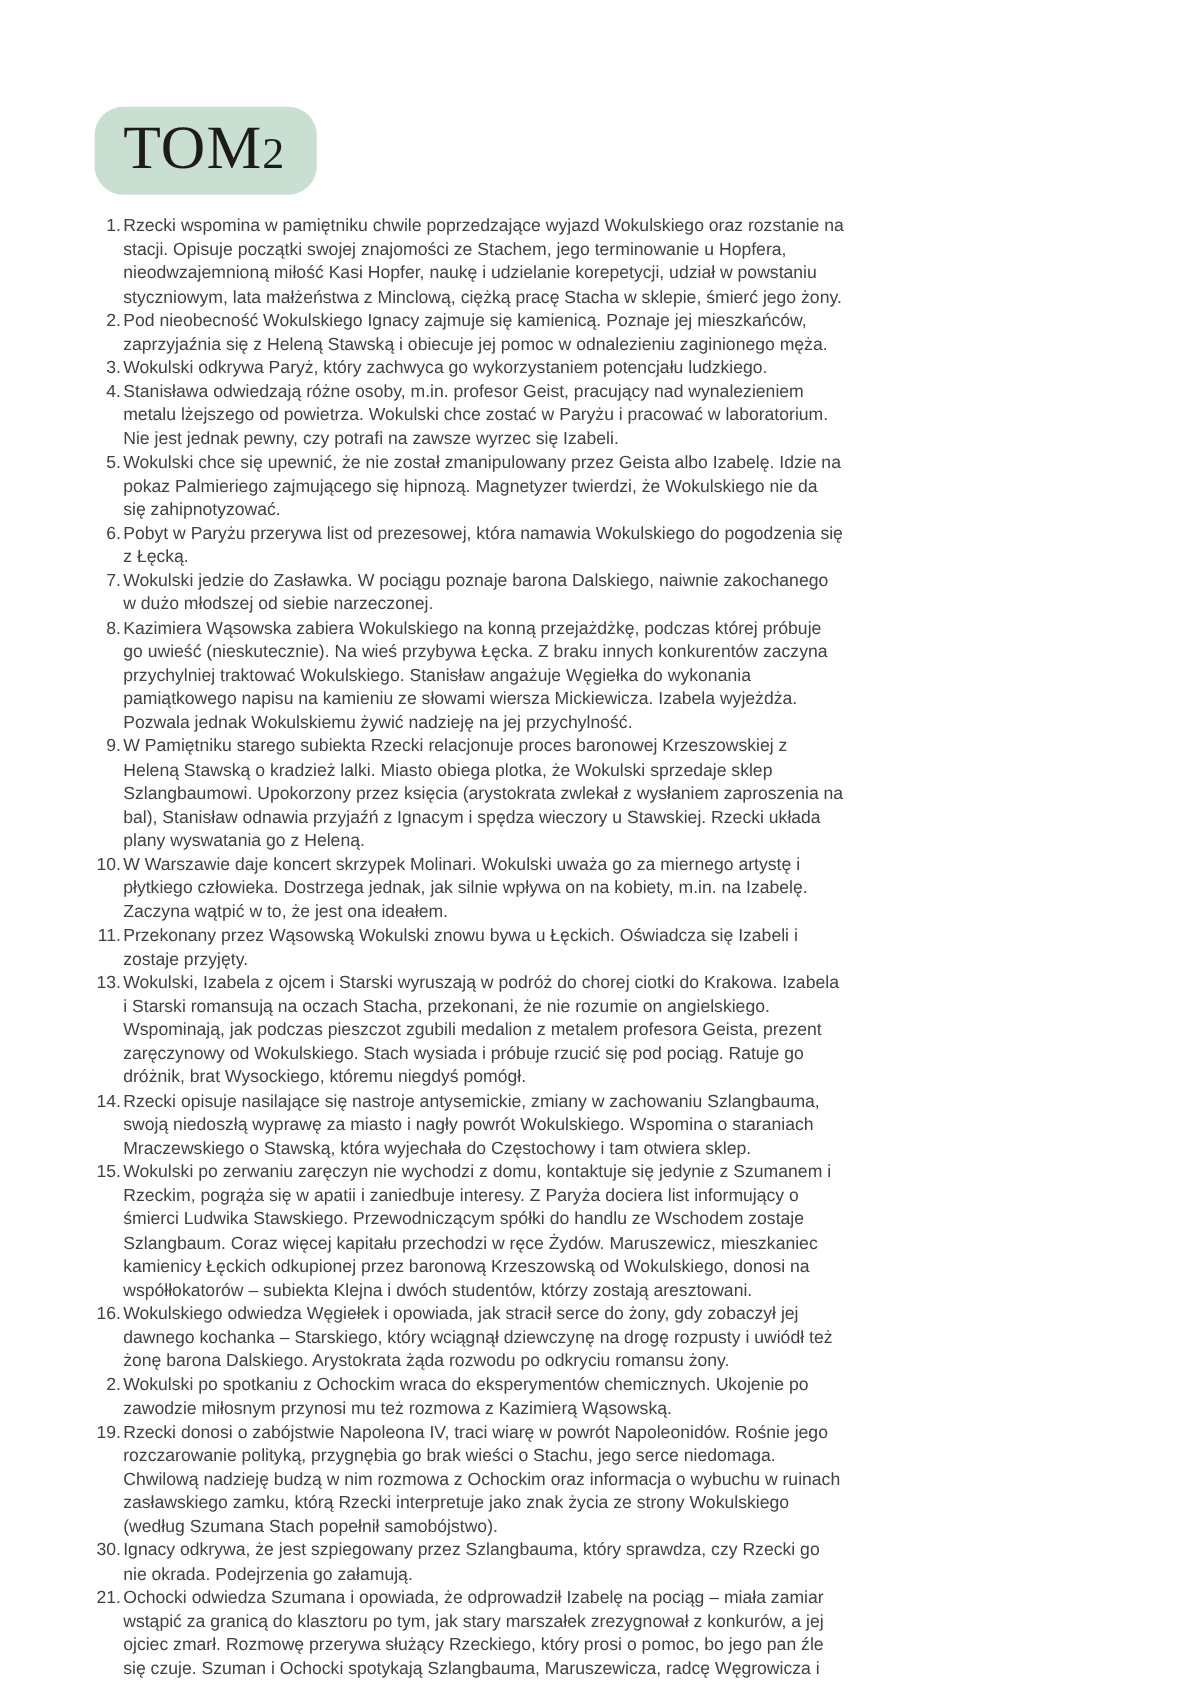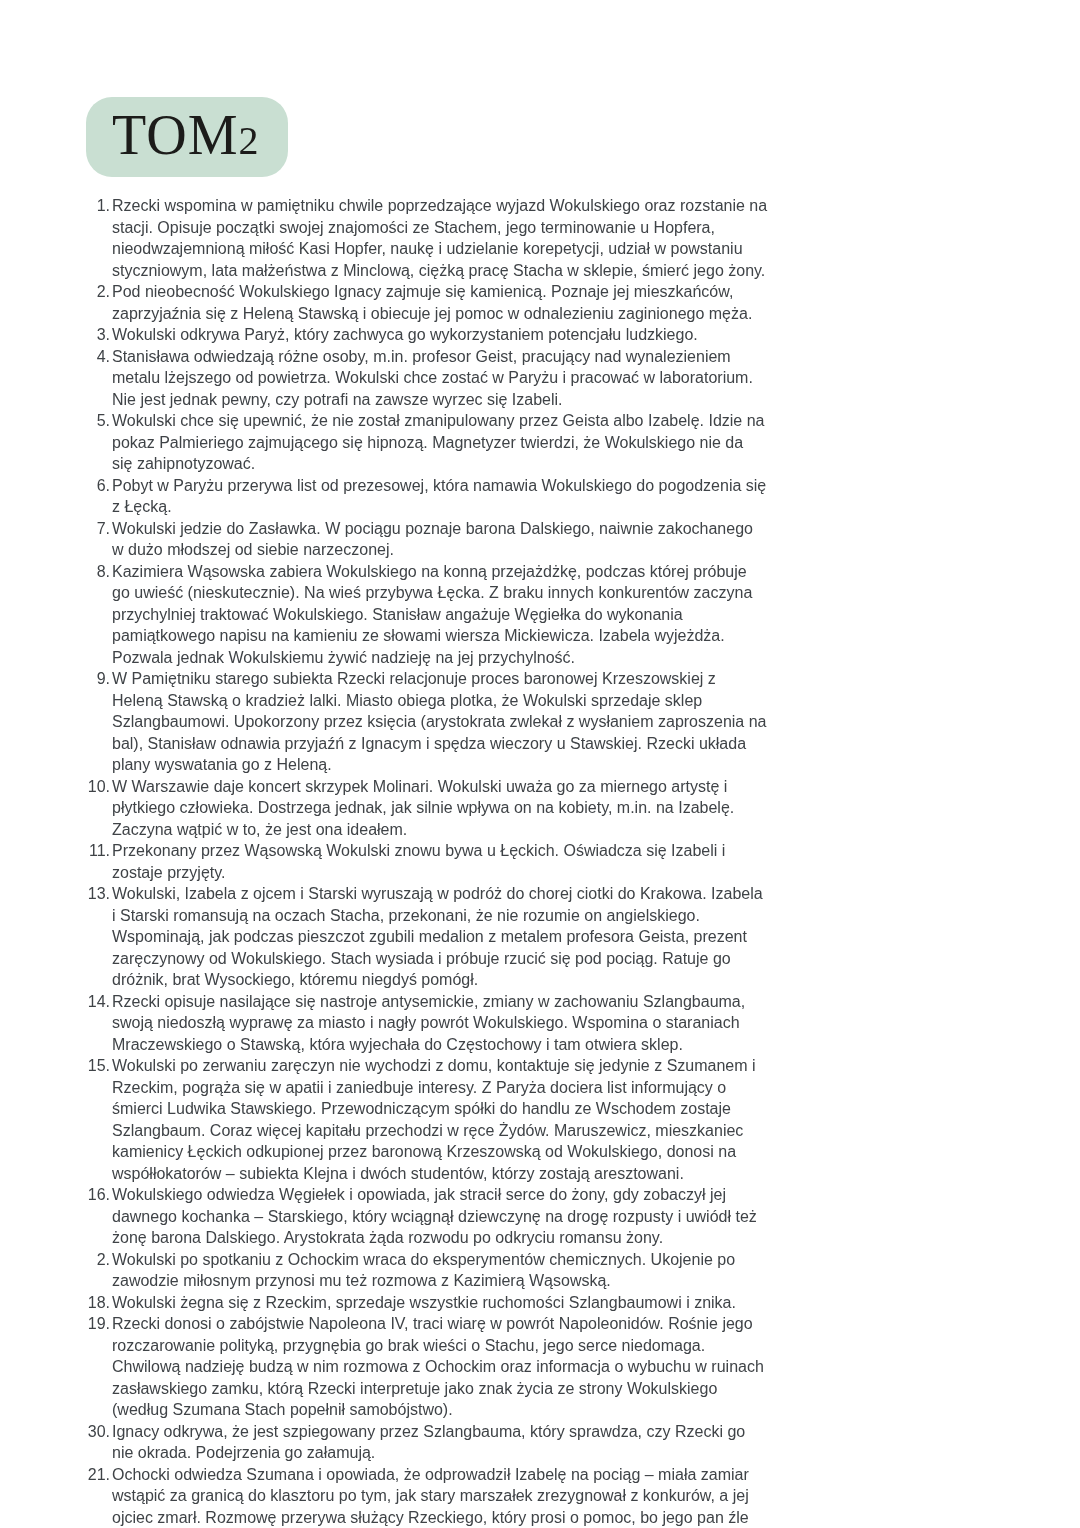--- a/index.html
+++ b/index.html
@@ -127,24 +127,20 @@
       </li>
     <li class="item">
         <span class="num">16.</span>
         <span class="txt">Wokulskiego odwiedza Węgiełek i opowiada, jak stracił serce do żony, gdy zobaczył jej dawnego kochanka – Starskiego, który wciągnął dziewczynę na drogę rozpusty i uwiódł też żonę barona Dalskiego. Arystokrata żąda rozwodu po odkryciu romansu żony.</span>
       </li>
     <li class="item">
         <span class="num">2.</span>
         <span class="txt">Wokulski po spotkaniu z Ochockim wraca do eksperymentów chemicznych. Ukojenie po zawodzie miłosnym przynosi mu też rozmowa z Kazimierą Wąsowską.</span>
       </li>
     <li class="item">
-        <span class="num">18.</span>
-        <span class="txt">Wokulski żegna się z Rzeckim, sprzedaje wszystkie ruchomości Szlangbaumowi i znika.</span>
-      </li>
-    <li class="item">
         <span class="num">19.</span>
         <span class="txt">Rzecki donosi o zabójstwie Napoleona IV, traci wiarę w powrót Napoleonidów. Rośnie jego rozczarowanie polityką, przygnębia go brak wieści o Stachu, jego serce niedomaga. Chwilową nadzieję budzą w nim rozmowa z Ochockim oraz informacja o wybuchu w ruinach zasławskiego zamku, którą Rzecki interpretuje jako znak życia ze strony Wokulskiego (według Szumana Stach popełnił samobójstwo).</span>
       </li>
     <li class="item">
         <span class="num">30.</span>
         <span class="txt">Ignacy odkrywa, że jest szpiegowany przez Szlangbauma, który sprawdza, czy Rzecki go nie okrada. Podejrzenia go załamują.</span>
       </li>
     <li class="item">
         <span class="num">21.</span>
         <span class="txt">Ochocki odwiedza Szumana i opowiada, że odprowadził Izabelę na pociąg – miała zamiar wstąpić za granicą do klasztoru po tym, jak stary marszałek zrezygnował z konkurów, a jej ojciec zmarł. Rozmowę przerywa służący Rzeckiego, który prosi o pomoc, bo jego pan źle się czuje. Szuman i Ochocki spotykają Szlangbauma, Maruszewicza, radcę Węgrowicza i ajenta Szprota, ale Ignacy już nie żyje. Ochocki zapowiada wyjazd i żąda od Szlangbauma zwrotu kapitału. Na pytanie Szumana, kto zostanie w kraju, skoro wartościowi ludzie albo umierają, albo wyjeżdżają, odpowiadają tylko Maruszewicz i Szlangbaum.</span>

